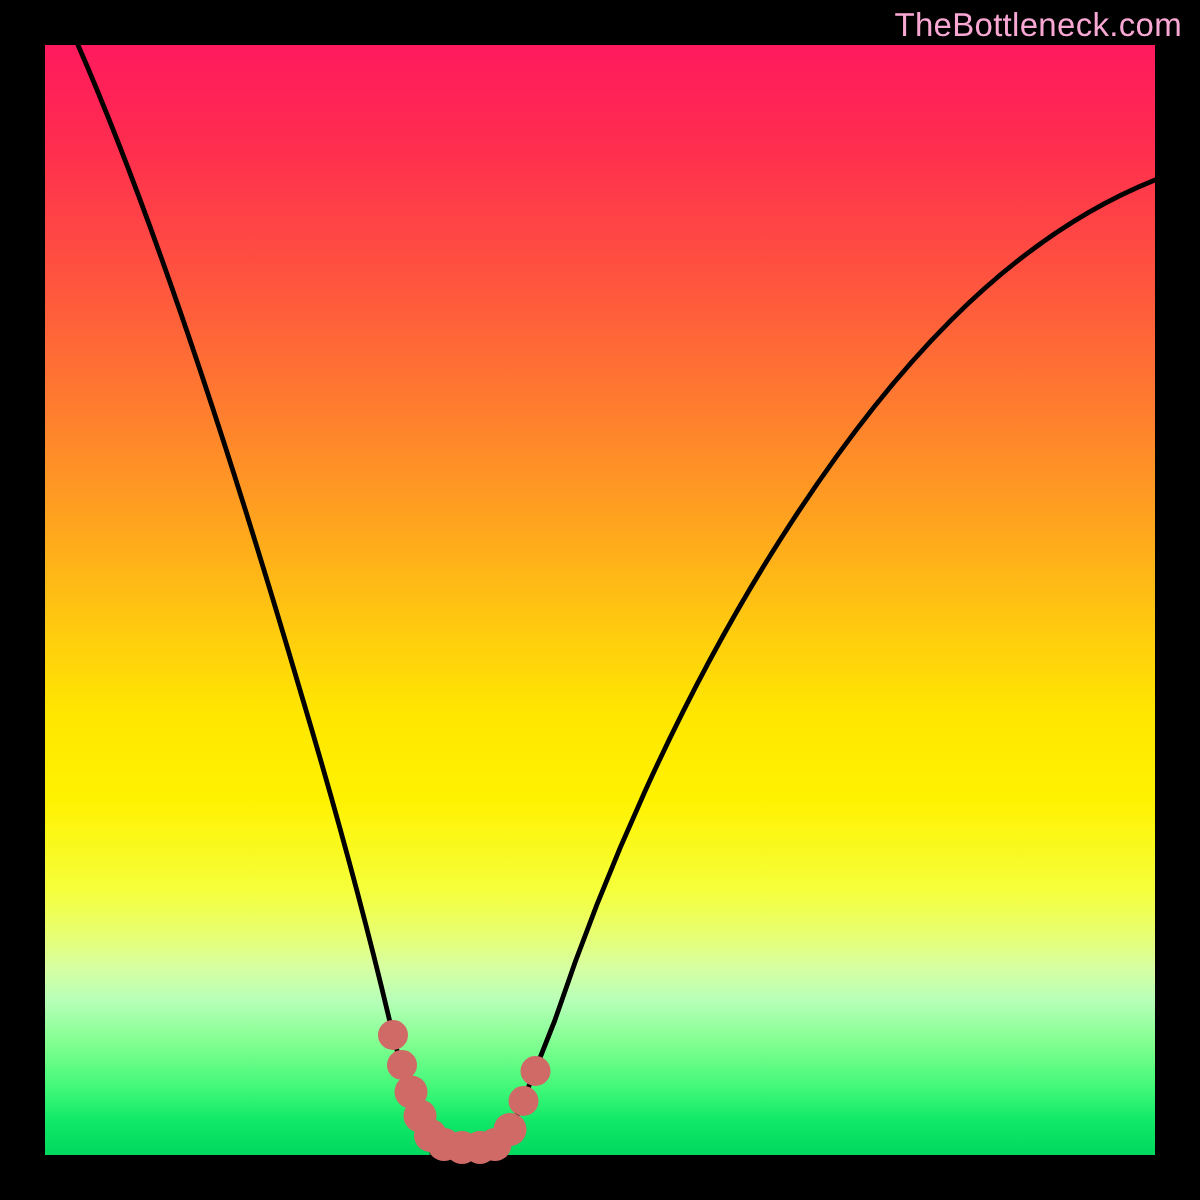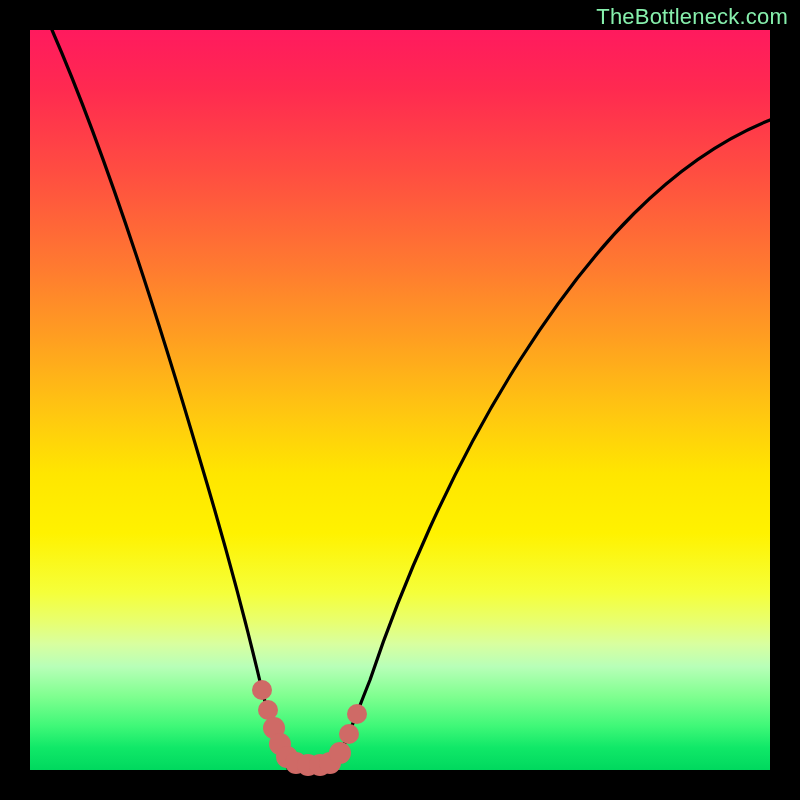--- a/index.html
+++ b/index.html
@@ -42,21 +42,21 @@
       #80ff90 90%,
       #40f878 94%,
       #10e868 97%,
       #00d85e 100%
     );
   }
   .watermark {
     position: absolute;
     top: 4px;
     right: 12px;
-    color: #86efac;
+    color: #f9a8d4;
     font-size: 22px;
     font-weight: 500;
     letter-spacing: 0.2px;
     user-select: none;
   }
   svg.curves {
     position: absolute;
     top: 0;
     left: 0;
     width: 740px;

